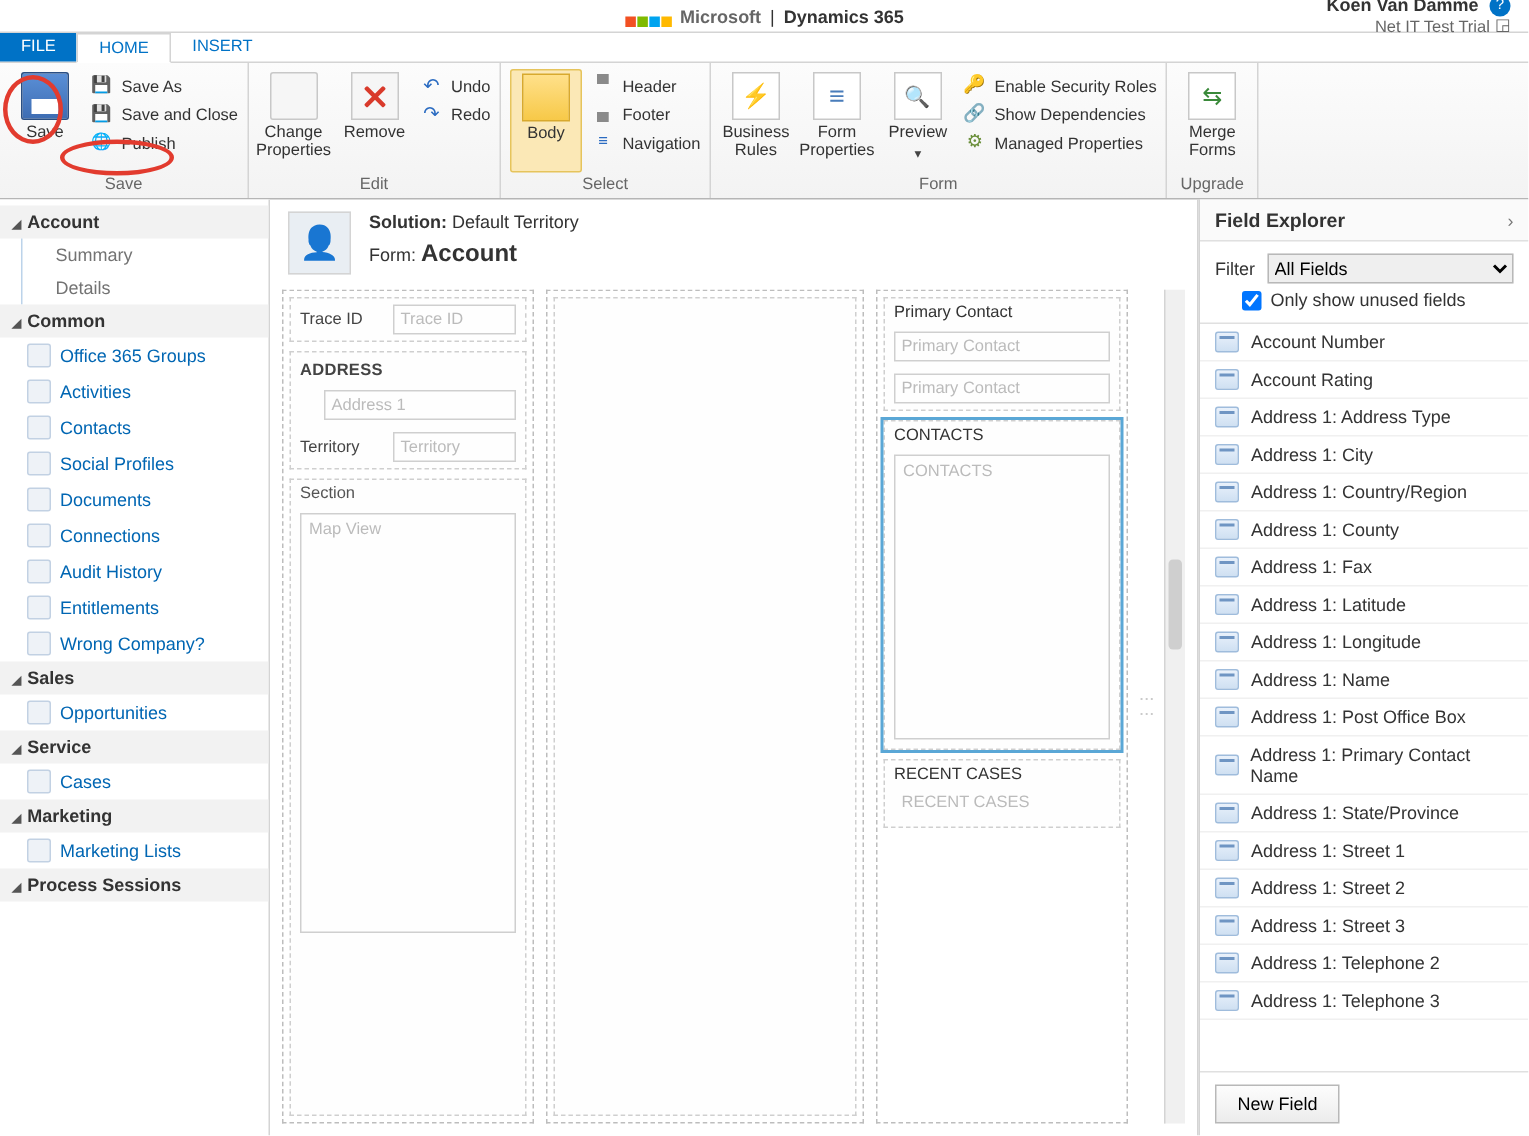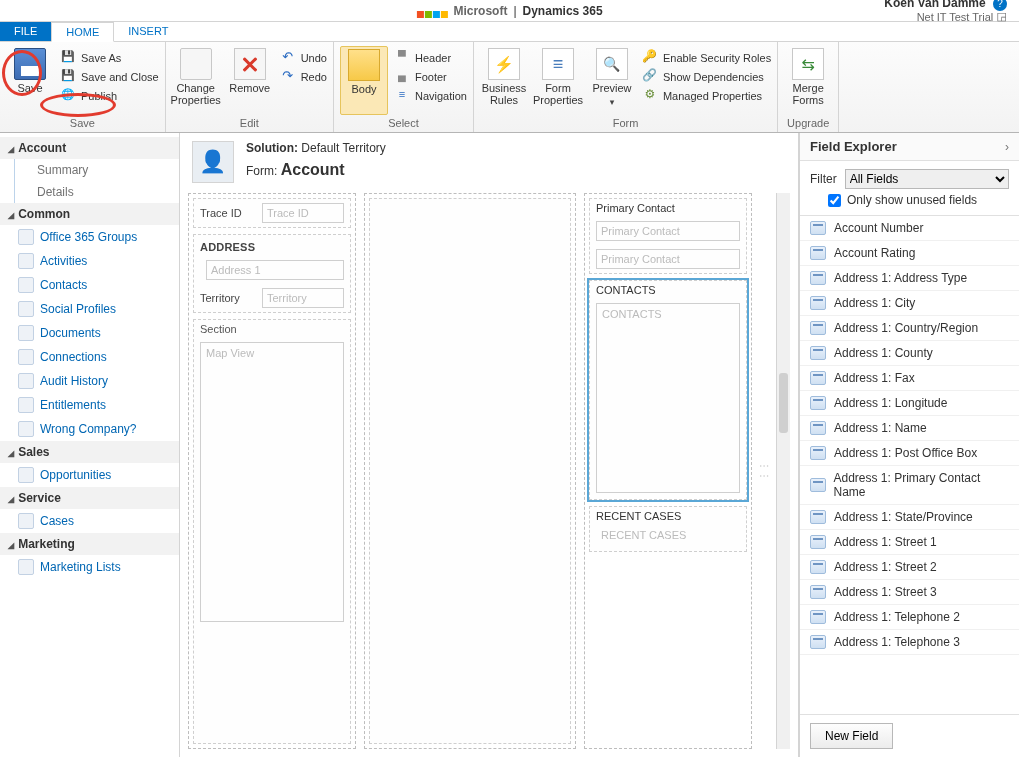--- a/index.html
+++ b/index.html
@@ -364,20 +364,24 @@
     <div class="group-h">
         <span class="caret"></span>
         <span>Marketing</span>
       </div>
     <div id="nav-marketing">
         <div class="item">
           <span class="mic"></span>
           <span>Marketing Lists</span>
         </div>
       </div>
+    <div class="group-h">
+        <span class="caret"></span>
+        <span>Process Sessions</span>
+      </div>
   </div>
 
   <div class="center">
     <div class="form-head">
       <div class="avatar">👤</div>
       <div class="titles">
         <div class="sol"><b>Solution:</b> <span>Default Territory</span></div>
         <div class="form"><span>Form:</span> <b>Account</b></div>
       </div>
     </div>
@@ -387,21 +391,21 @@
       <div class="col col1">
         <div class="section">
           <div class="fieldrow">
               <label>Trace ID</label>
               <div class="fld">Trace ID</div>
             </div>
         </div>
         <div class="section">
           <div class="sec-titleB">ADDRESS</div>
           <div class="fieldrow">
-              <div class="fld" style="margin-left:6px">Address 1</div>
+              <div class="fld" style="margin-left:16px">Address 1</div>
             </div>
           <div class="fieldrow">
               <label>Territory</label>
               <div class="fld">Territory</div>
             </div>
         </div>
         <div class="section" style="flex:1;">
           <div class="sec-title">Section</div>
           <div class="bigbox" style="min-height:280px">Map View</div>
         </div>
@@ -476,20 +480,24 @@
         <div class="frow">
           <span class="fic"></span>
           <span>Address 1: County</span>
         </div>
         <div class="frow">
           <span class="fic"></span>
           <span>Address 1: Fax</span>
         </div>
         <div class="frow">
           <span class="fic"></span>
+          <span>Address 1: Latitude</span>
+        </div>
+        <div class="frow">
+          <span class="fic"></span>
           <span>Address 1: Longitude</span>
         </div>
         <div class="frow">
           <span class="fic"></span>
           <span>Address 1: Name</span>
         </div>
         <div class="frow">
           <span class="fic"></span>
           <span>Address 1: Post Office Box</span>
         </div>

